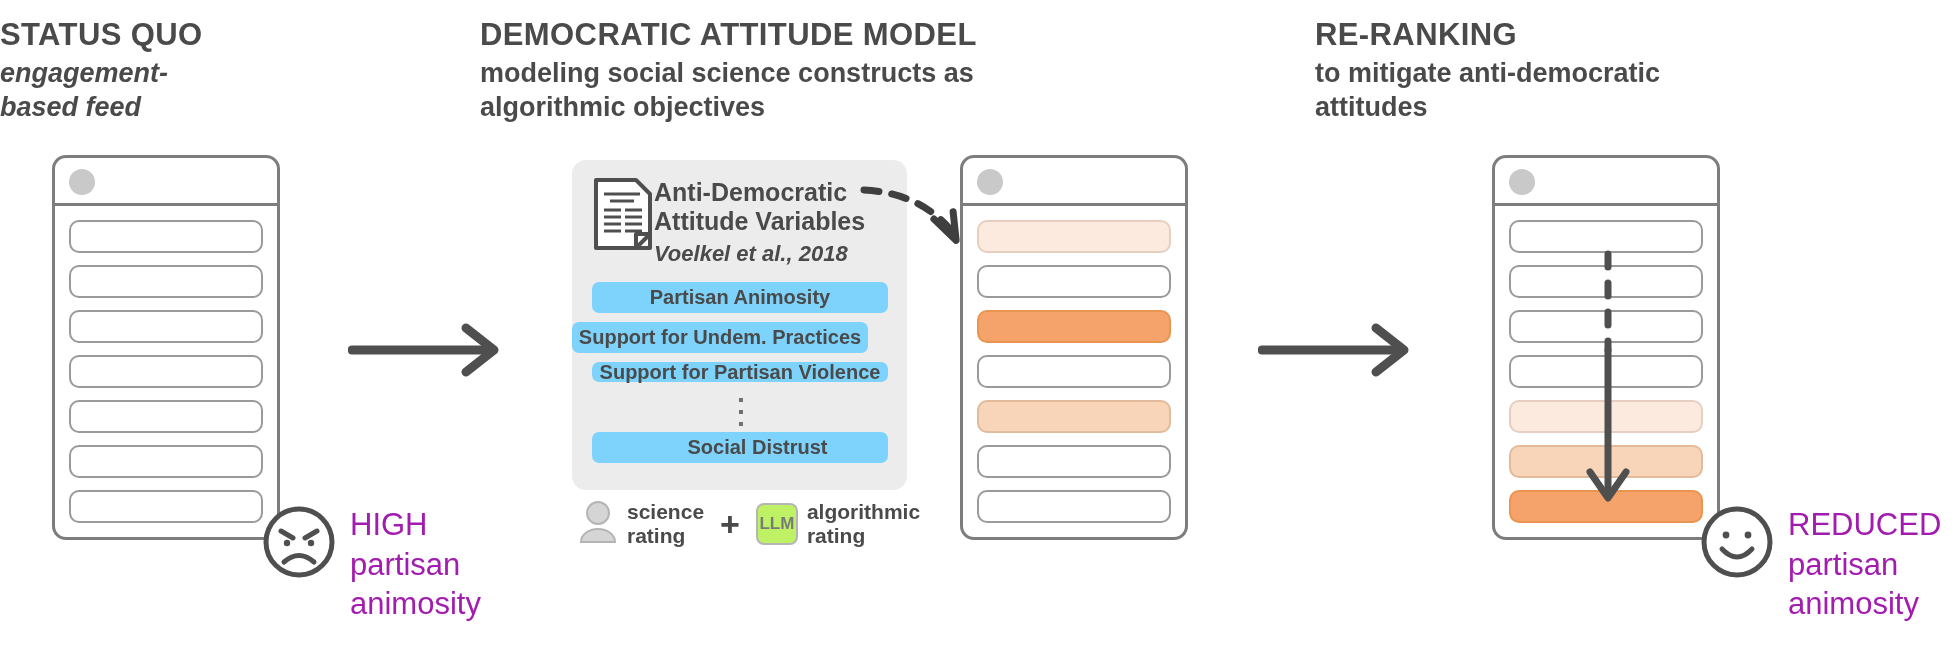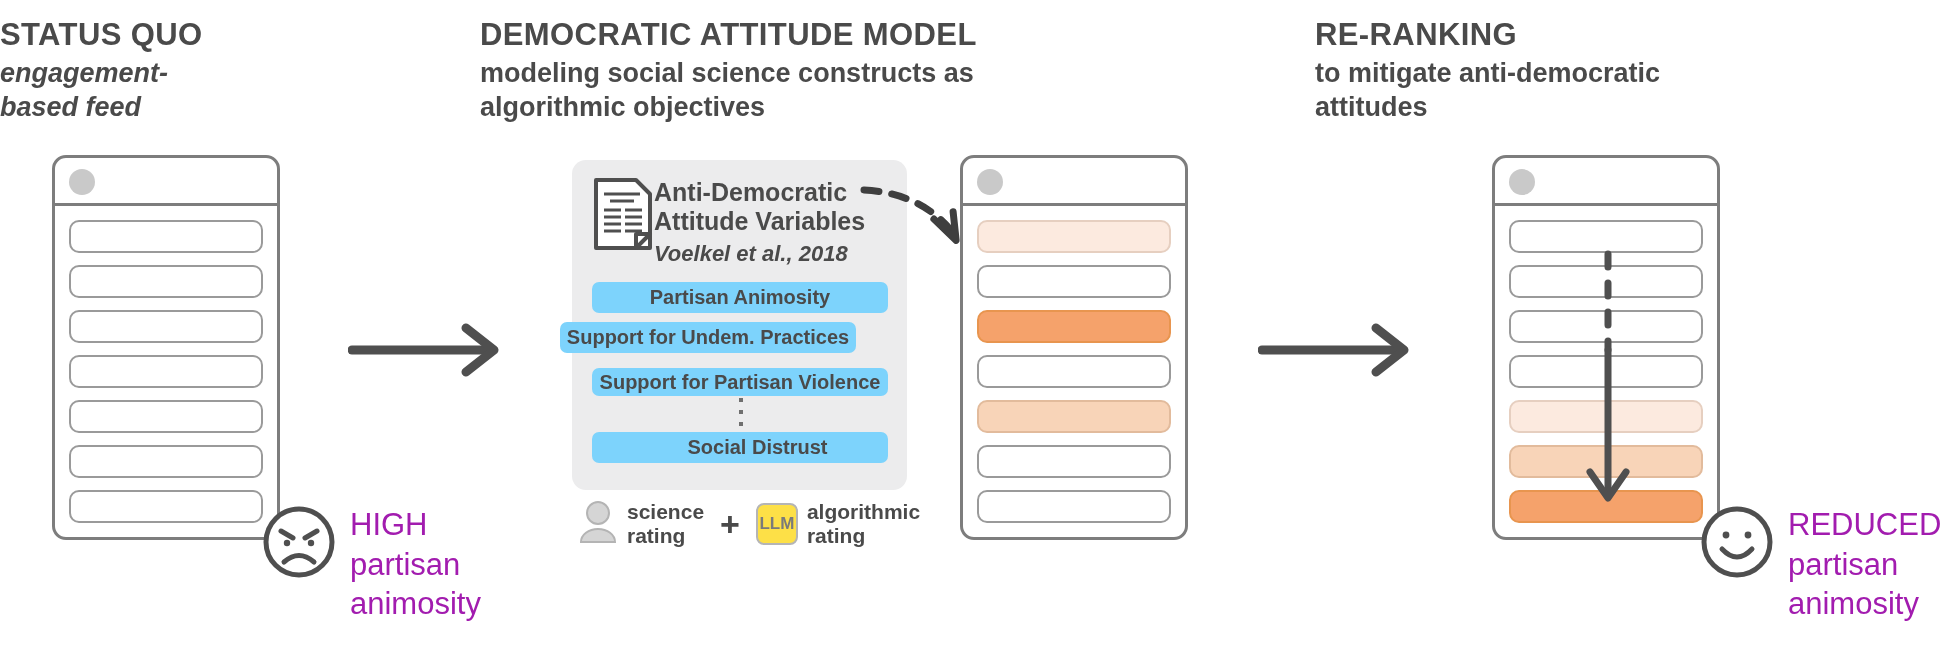--- a/index.html
+++ b/index.html
@@ -78,21 +78,21 @@
   .legend{position:absolute;display:flex;align-items:center;}
   .legend-item{display:flex;align-items:center;gap:9px;}
   .legend-label{
     font-size:21px;font-weight:bold;color:#4a4a4a;line-height:1.16;
   }
   .plus{
     font-size:34px;font-weight:bold;color:#4a4a4a;margin:0 16px;line-height:1;
   }
   .llm-box{
     width:42px;height:42px;border:2px solid #b5b5b5;border-radius:8px;
-    background:#fde047;display:flex;align-items:center;justify-content:center;
+    background:#bef264;display:flex;align-items:center;justify-content:center;
     font-size:17px;font-weight:bold;color:#7a7a7a;box-sizing:border-box;
   }
 
   
   .outcome{position:absolute;display:flex;align-items:flex-start;}
   .outcome-text{
     font-size:31px;color:#a21caf;line-height:1.28;white-space:nowrap;
   }
 </style>
 </head>
@@ -164,24 +164,24 @@
   <span class="head-text">
     <div class="head-title">Anti-Democratic</div>
     <div class="head-title">Attitude Variables</div>
     <div class="head-cite">Voelkel et al., 2018</div>
   </span>
 </div>
 
 <div class="chip" style="left:592px;top:282px;width:296px;height:31px;">
   <span>Partisan Animosity</span>
 </div>
-<div class="chip" style="left:560px;top:322px;width:296px;height:31px;">
+<div class="chip" style="left:572px;top:322px;width:296px;height:31px;">
   <span>Support for Undem. Practices</span>
 </div>
-<div class="chip" style="left:592px;top:362px;width:296px;height:28px;margin-top:6px;">
+<div class="chip" style="left:592px;top:362px;width:296px;height:20px;">
   <span>Support for Partisan Violence</span>
 </div>
 <div class="vdots" style="left:738px;top:398px;width:6px;height:28px;">
   <i></i>
     <i></i>
     <i></i>
 </div>
 <div class="chip" style="left:592px;top:432px;width:296px;height:31px;padding-left:35px;">
   <span>Social Distrust</span>
 </div>

